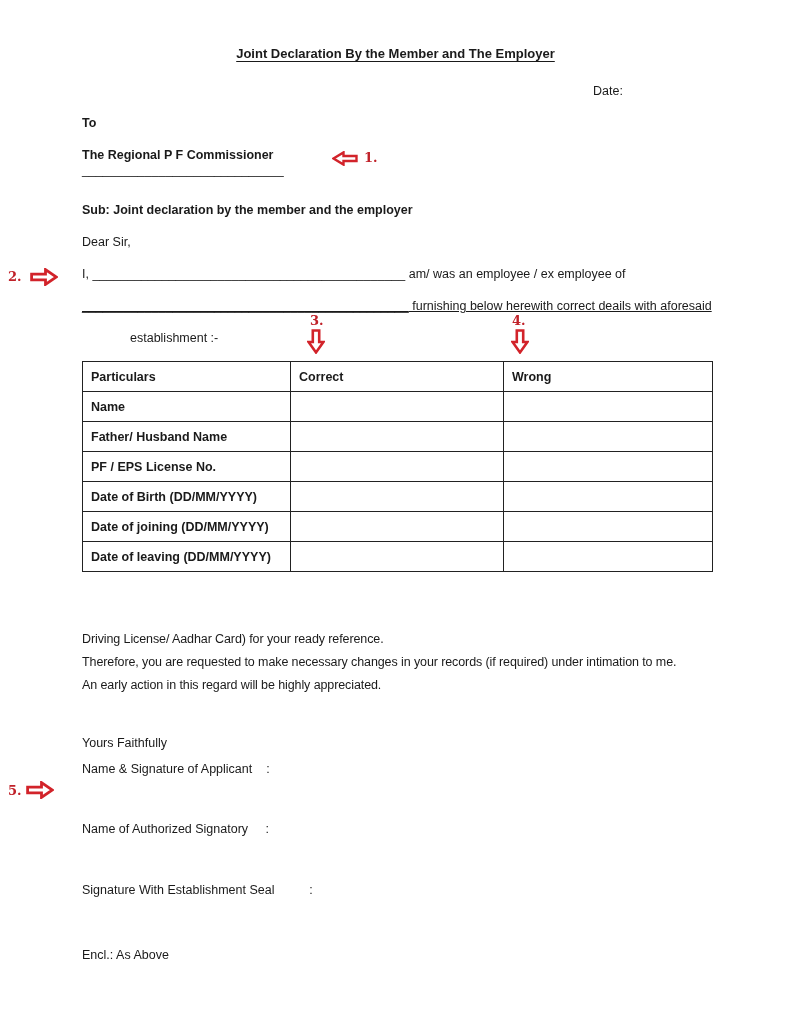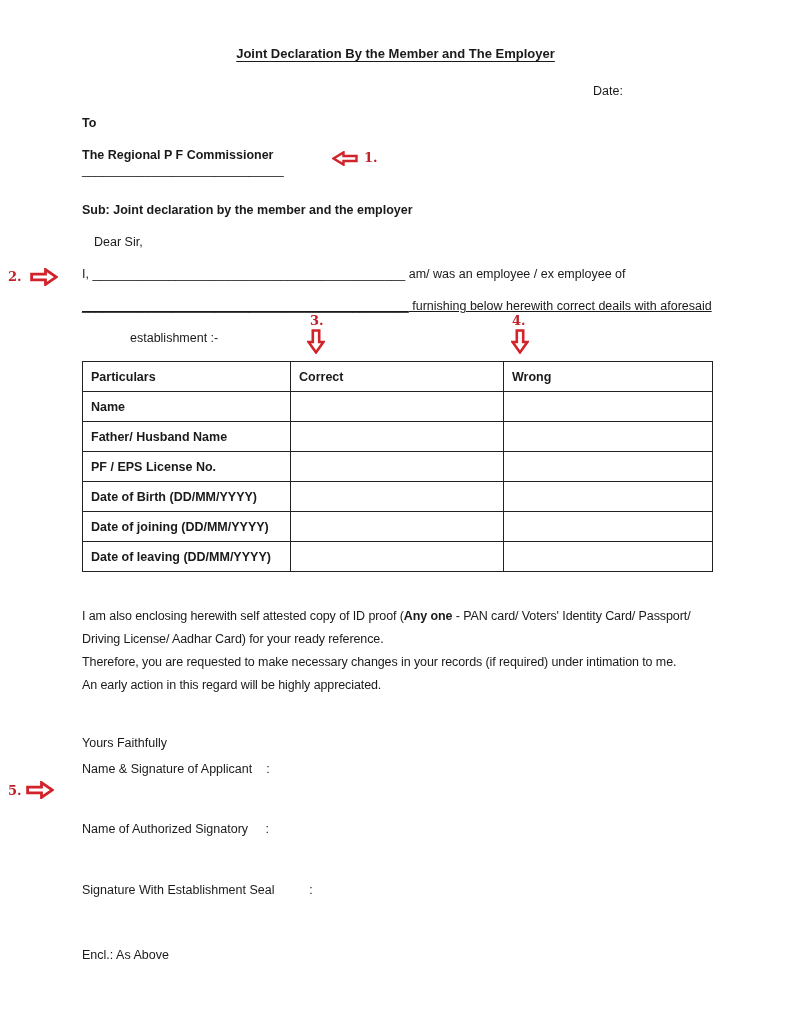--- a/index.html
+++ b/index.html
@@ -9,21 +9,21 @@
   }
   .content{position:absolute;left:82px;top:0;width:660px;height:100%;}
   .ln{position:absolute;white-space:pre;font-size:12.5px;line-height:16px;}
   .title{left:-82px;width:791px;top:46px;text-align:center;font-weight:bold;font-size:13px;
          text-decoration:underline;text-underline-offset:3px;}
   .date{top:83px;left:463px;font-weight:normal;margin-left:48px;}
   .to{top:115px;font-weight:bold;}
   .recipient{top:147px;font-weight:bold;}
   .blankline{top:162px;letter-spacing:0;}
   .subject{top:202px;font-weight:bold;}
-  .salutation{top:234px;margin-left:12px;}
+  .salutation{top:234px;}
   .intro1{top:266px;}
   .intro2{top:298px;text-decoration:underline;}
   .intro3{top:330px;margin-left:48px;}
   table.decl{position:absolute;top:361px;left:0;border-collapse:collapse;table-layout:fixed;}
   table.decl th, table.decl td{
     border:1.5px solid #222;height:30px;box-sizing:border-box;
     padding:0 0 0 8px;font-size:12.5px;text-align:left;vertical-align:middle;font-weight:bold;
   }
   .colA{width:208px;} .colB{width:213px;} .colC{width:209px;}
   .para{letter-spacing:-0.1px;}
@@ -112,21 +112,20 @@
         <td></td>
       </tr>
       <tr>
         <td>Date of leaving (DD/MM/YYYY)</td>
         <td></td>
         <td></td>
       </tr>
     </tbody>
   </table>
 
-  <div class="ln para para1"><span>I am also enclosing herewith self attested copy of ID proof (</span><b>Any one</b><span> - PAN card/ Voters' Identity Card/ Passport/</span></div>
 
   <div class="ln para para2">Driving License/ Aadhar Card) for your ready reference.</div>
 
   <div class="ln para para3">Therefore, you are requested to make necessary changes in your records (if required) under intimation to me.</div>
 
   <div class="ln para para4">An early action in this regard will be highly appreciated.</div>
 
   <div class="ln closing">Yours Faithfully</div>
 
   <div class="ln sig0">Name &amp; Signature of Applicant    :</div>

